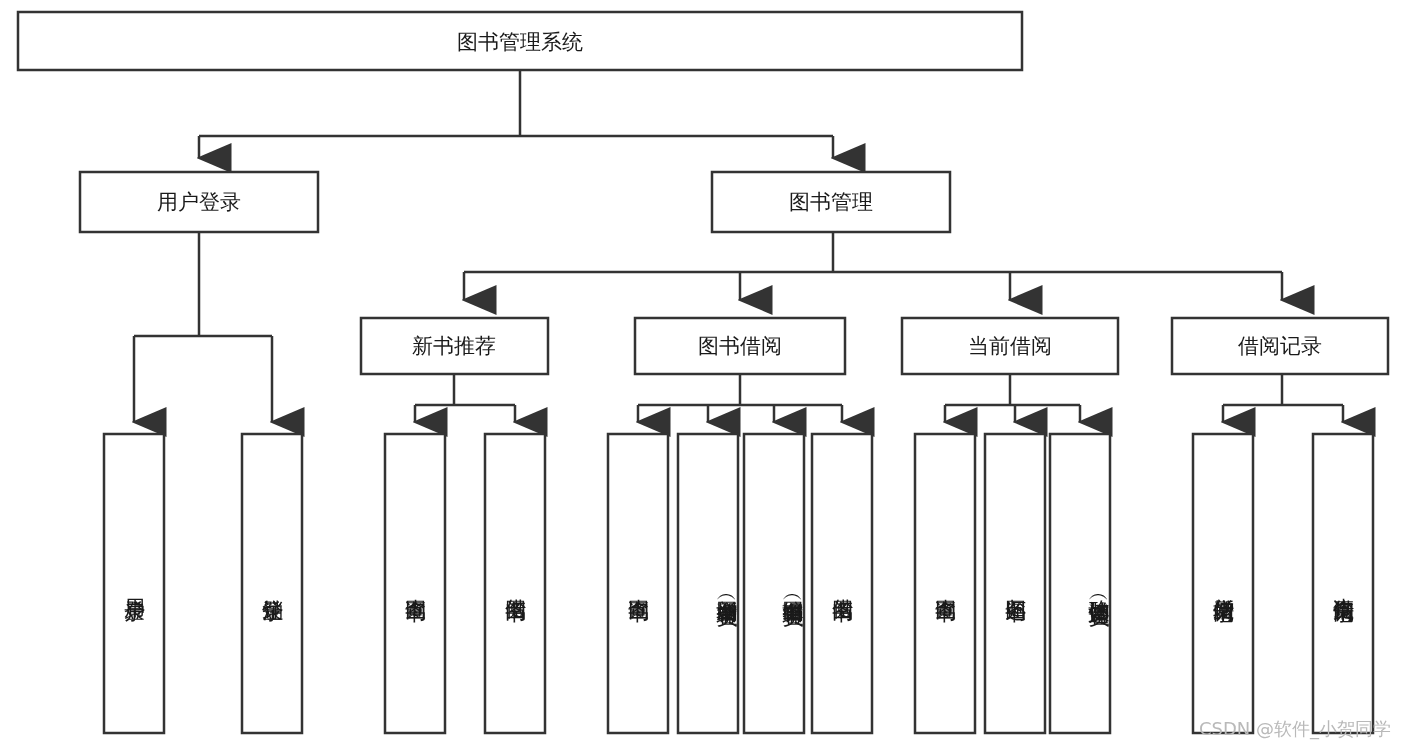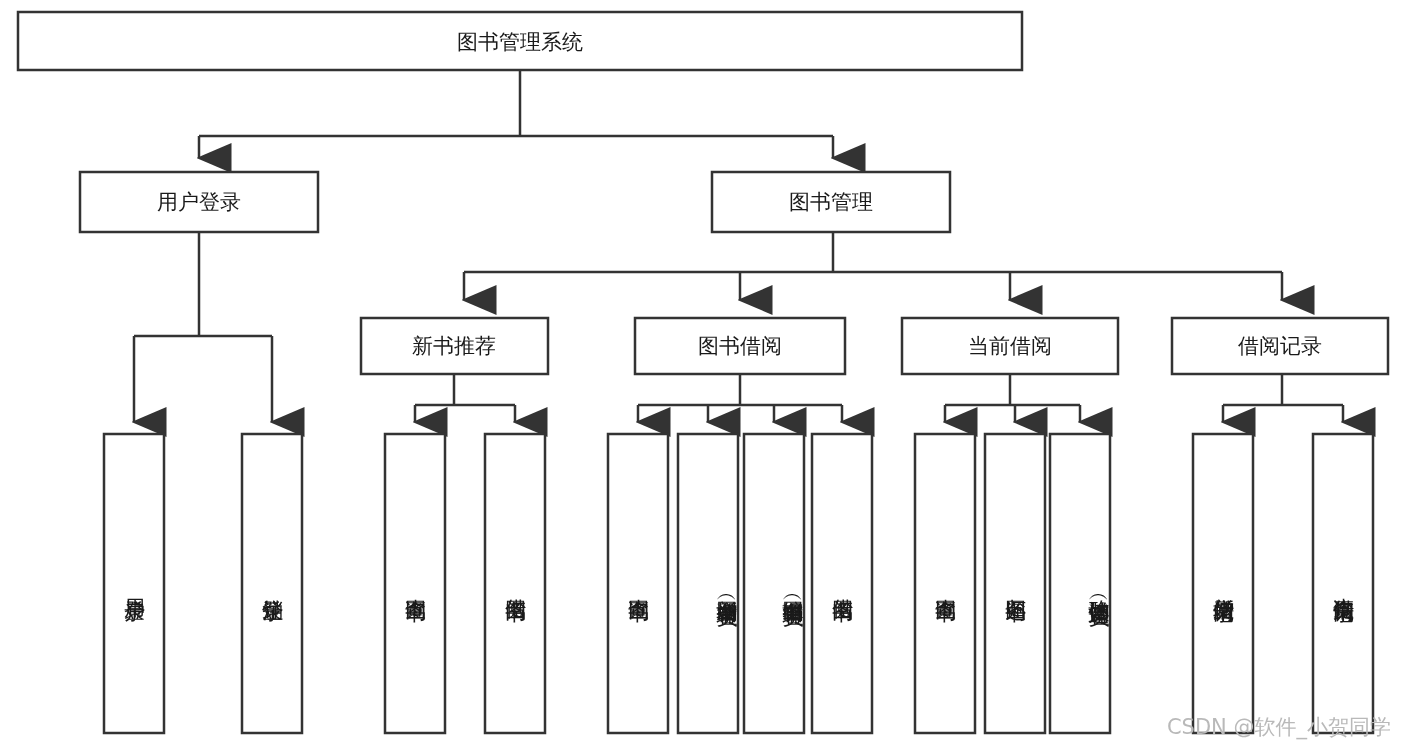--- a/index.html
+++ b/index.html
@@ -60,21 +60,21 @@
     justify-content: center;
     text-align: center;
     box-sizing: border-box;
     white-space: nowrap;
   }
   .watermark {
     position: absolute;
     right: 14px;
     bottom: 6px;
     font-family: "DejaVu Sans", "Liberation Sans", sans-serif;
-    font-size: 21px;
+    font-size: 18px;
     color: #b9b9b9;
     white-space: nowrap;
     pointer-events: none;
   }
 </style>
 </head>
 <body>
 
 <div id="diagram-root">
 

